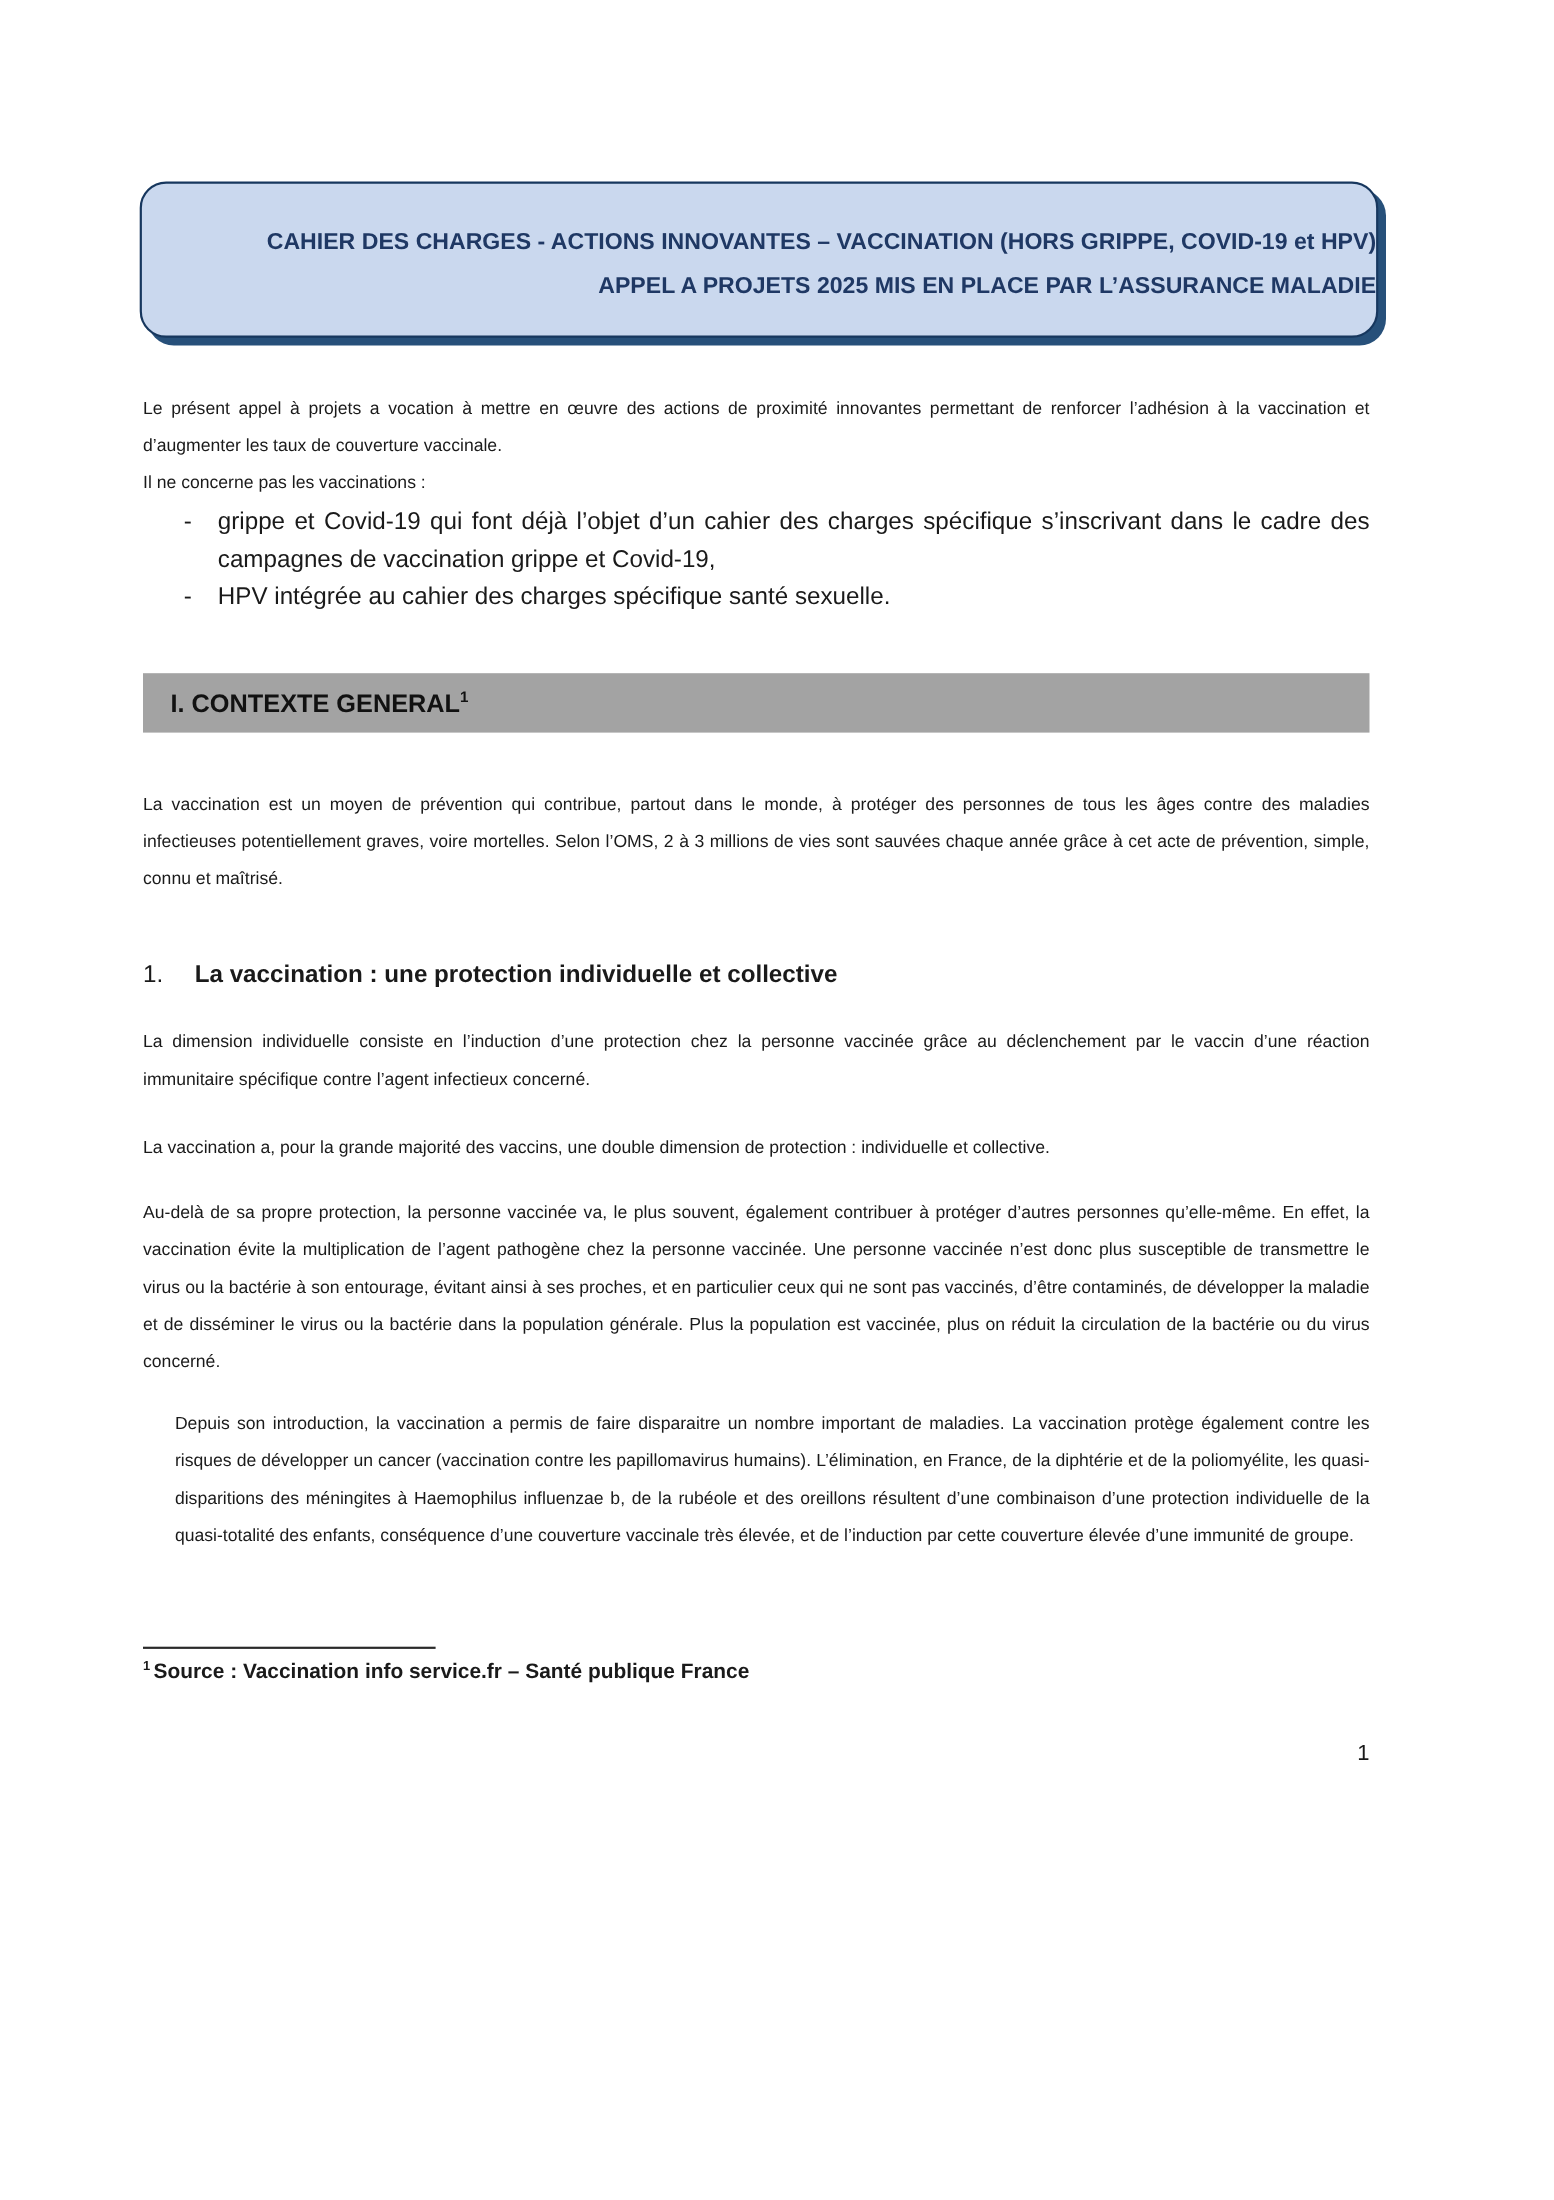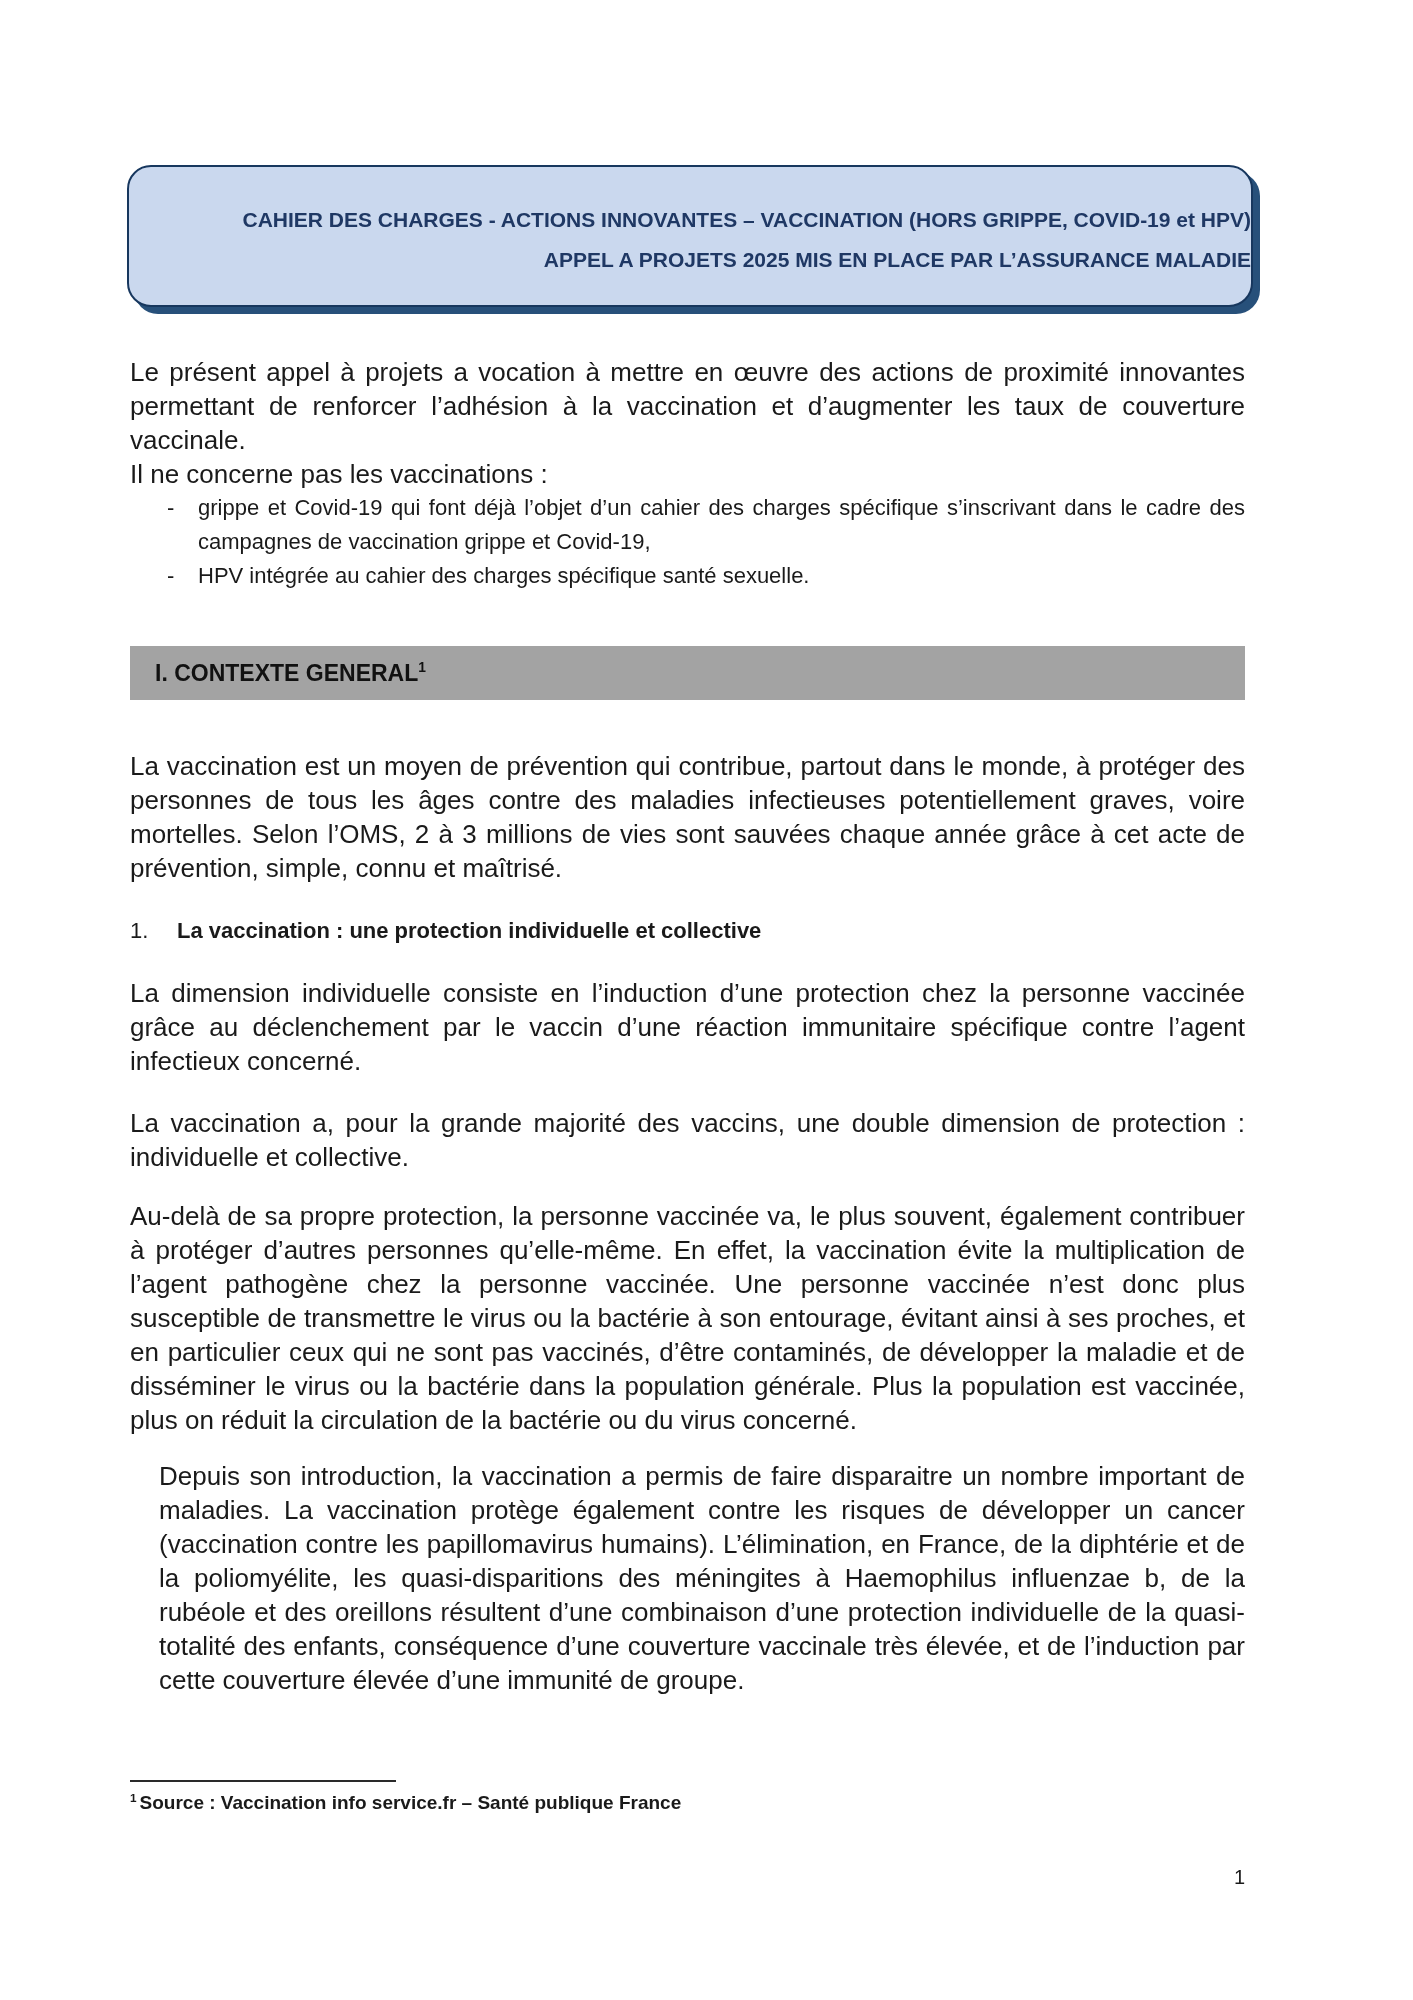--- a/index.html
+++ b/index.html
@@ -40,21 +40,21 @@
     color: #1f3864;
     font-weight: bold;
     font-size: 21px;
     line-height: 40px;
     padding-top: 8px;
   }
   .title-box .t-line { white-space: nowrap; }
 
   
   .para {
-    font-size: 26px;
+    font-size: 16px;
     line-height: 34px;
     text-align: justify;
     margin: 0;
     color: #1a1a1a;
   }
   .intro-para { margin-top: 48px; }
   .lead-in { text-align: left; }
 
   
   .dash-list { margin: 0; }
@@ -89,21 +89,21 @@
   .section-bar sup {
     font-size: 60%;
     vertical-align: super;
     line-height: 0;
   }
 
   .p-after-bar { margin-top: 49px; }
 
   
   .subsection {
-    margin-top: 29px;
+    margin-top: 52px;
     font-size: 22px;
     line-height: 34px;
     color: #1a1a1a;
   }
   .subsection .sub-num {
     display: inline-block;
     width: 47px;
     font-weight: normal;
   }
   .subsection .sub-title { font-weight: bold; }

